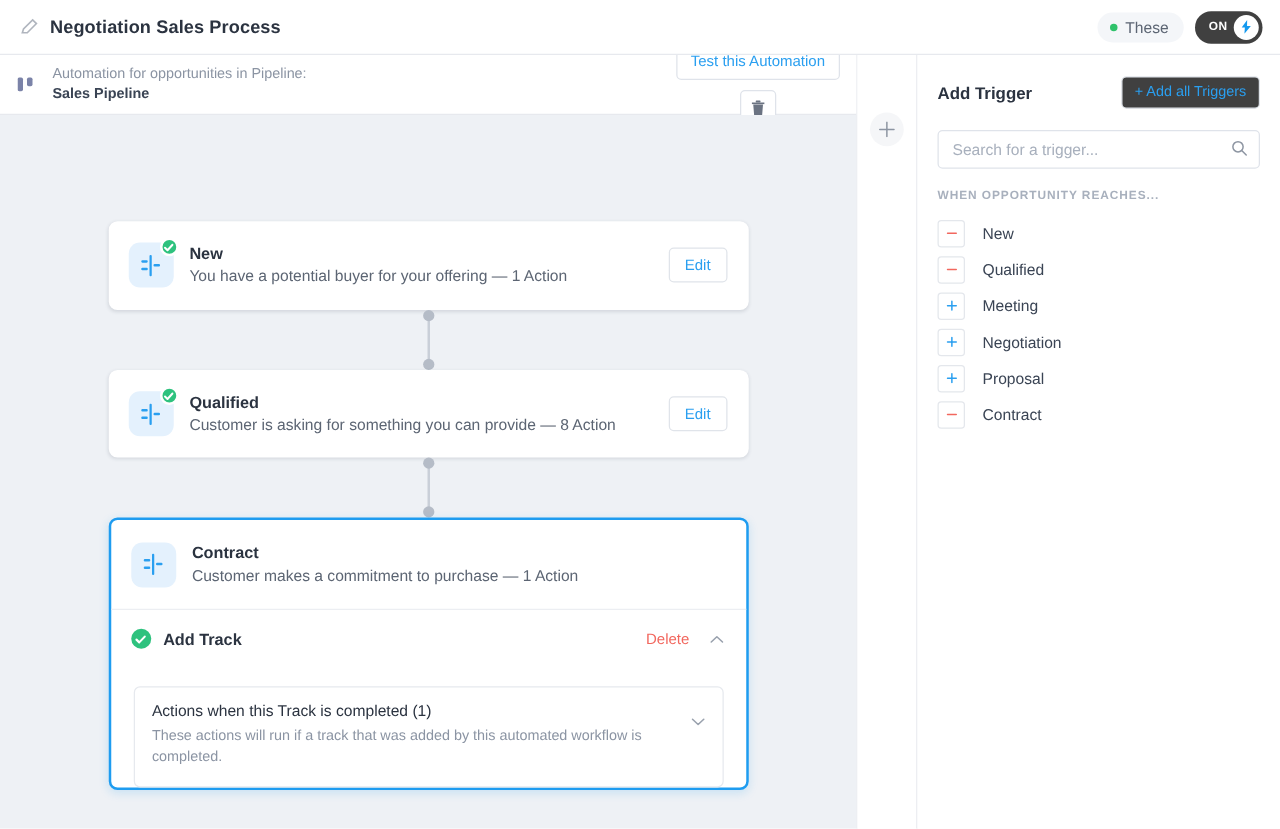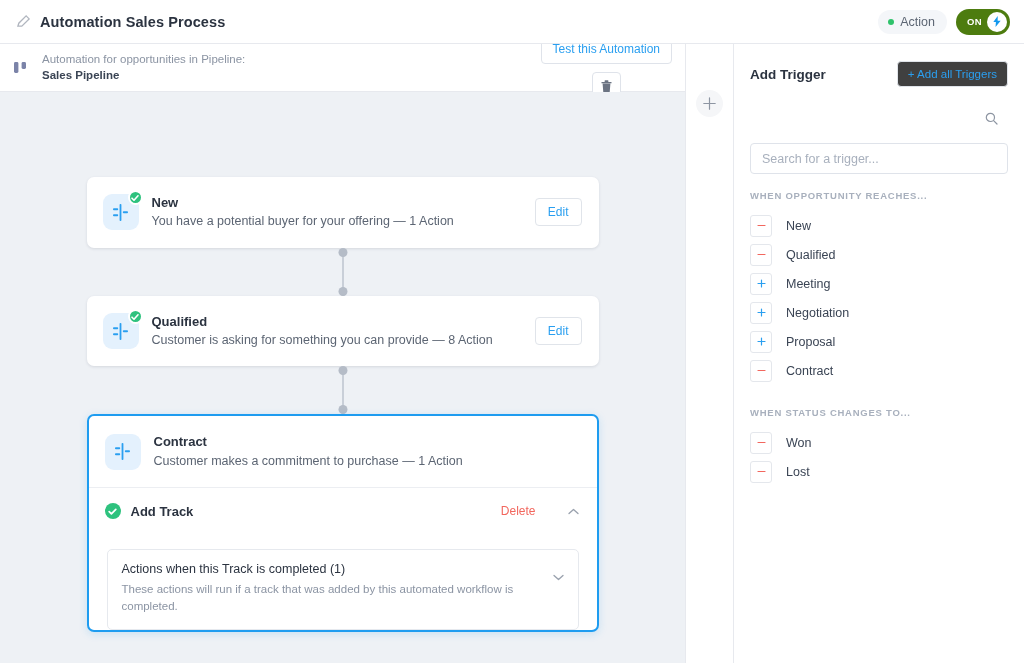--- a/index.html
+++ b/index.html
@@ -27,21 +27,21 @@
   .topbar-right { margin-left: auto; display: flex; align-items: center; gap: 9px; }
   .saved-pill {
     display: flex; align-items: center; gap: 6px;
     background: #f4f6f9; border-radius: 13px;
     padding: 5px 12px 5px 10px;
     font-size: 12.5px; color: #5c6573;
   }
   .saved-dot { width: 6px; height: 6px; border-radius: 50%; background: #2fc26b; }
   .on-toggle {
     display: flex; align-items: center; gap: 5px;
-    background: #4d7c0f; border-radius: 14px;
+    background: #404040; border-radius: 14px;
     height: 26px; padding: 0 3px 0 11px;
     cursor: pointer;
     text-align: center;
   }
   .on-toggle .on-label { font-size: 9.5px; font-weight: 700; color: #fff; letter-spacing: .4px; }
   .on-knob {
     width: 20px; height: 20px; border-radius: 50%;
     background: #fff; display: flex; align-items: center; justify-content: center;
   }
   .bolt { width: 8px; height: 11px; }
@@ -125,21 +125,21 @@
 
   
   .card-divider { height: 1px; background: #eceef2; margin: 0; }
   .track-row { display: flex; align-items: center; padding: 15px 18px 13px 16px; }
   .green-check {
     width: 16px; height: 16px; border-radius: 50%; background: #2ec27e;
     display: flex; align-items: center; justify-content: center; margin-right: 10px; flex:0 0 auto;
   }
   .green-check svg { width: 9px; height: 9px; }
   .track-label { font-size: 13px; font-weight: 700; color: #2b3340; }
-  .track-row-right { margin-left: auto; display: flex; align-items: center; gap: 32px; }
+  .track-row-right { margin-left: auto; display: flex; align-items: center; gap: 16px; }
   .link-delete { color: #f2675e; font-size: 12px; cursor: pointer; }
   .chev { width: 11px; height: 7px; cursor: pointer; }
 
   .field-block { padding: 0 18px 0 18px; }
   .field-label { font-size: 11.5px; font-weight: 700; color: #3a4454; margin-bottom: 6px; }
   .req { color: #f2675e; font-weight: 700; }
   .select-box {
     height: 33px; background: #f1f3f6; border: 1px solid #e4e7ec; border-radius: 4px;
     display: flex; align-items: center; padding: 0 11px;
     font-size: 12.5px; color: #8b94a3; cursor: pointer;
@@ -171,21 +171,21 @@
   .rp-head { display: flex; align-items: center; height: 60px; }
   .rp-title { font-size: 13.5px; font-weight: 700; color: #2b3340; }
   .btn-add-all {
     margin-left: auto; border: 1px solid #e0e4ea; background: #404040; border-radius: 4px;
     color: #2a9ff0; font-size: 11.5px; padding: 6px 10px; cursor: pointer; font-family: inherit;
   }
   .search-wrap { position: relative; margin-bottom: 16px; }
   .search-input {
     width: 100%; height: 31px; border: 1px solid #dfe3ea; border-radius: 4px;
     padding: 0 30px 0 11px; font-size: 12.5px; color: #4a5361;
-    font-family: inherit; background: #fff; outline: none; margin-top: 39px;
+    font-family: inherit; background: #fff; outline: none;
   }
   .search-input::placeholder { color: #a8b0bd; }
   .search-icon { position: absolute; right: 10px; top: 8px; width: 13px; height: 13px; }
   .group-label {
     font-size: 9.5px; font-weight: 700; color: #a8b0bd; letter-spacing: .75px;
     margin: 4px 0 10px 0;
   }
   .trigger-row { display: flex; align-items: center; height: 29px; cursor: pointer; }
   .tbtn {
     width: 22px; height: 22px; border: 1px solid #e4e7ec; border-radius: 3px;
@@ -196,26 +196,26 @@
   .trigger-name { font-size: 12.5px; color: #3a4454; }
   .group2 { margin-top: 22px; }
 </style>
 </head>
 <body>
 
 <div class="topbar">
   <svg class="pencil-icon" viewBox="0 0 16 16">
     <path d="M2 13l1-3.2L10.8 2 14 5.2 6.2 13z" fill="none" stroke="#707a8a" stroke-width="1.4"></path>
   </svg>
-  <div class="app-title">Automation Sales Process</div>
+  <div class="app-title">Negotiation Sales Process</div>
 
   <div class="topbar-right">
     <div class="saved-pill">
       <span class="saved-dot"></span>
-      <span>Action</span>
+      <span>These</span>
     </div>
     <div class="on-toggle">
       <span class="on-label">ON</span>
       <span class="on-knob">
         <svg class="bolt" viewBox="0 0 8 12">
           <path d="M4.8 0L0 6.6h2.8L2.4 12 8 5.2H4.7z" fill="#1499ef"></path>
         </svg>
       </span>
     </div>
   </div>
@@ -437,36 +437,15 @@
       <div class="trigger-row">
         <span class="tbtn">
           <svg viewBox="0 0 9 9">
               <path d="M1 4.5h7" stroke="#f2675e" stroke-width="1.2" stroke-linecap="round"></path>
             </svg>
         </span>
         <span class="trigger-name">Contract</span>
       </div>
     </div>
 
-    <div class="group2">
-      <div class="group-label">WHEN STATUS CHANGES TO...</div>
-
-      <div class="trigger-row">
-        <span class="tbtn">
-          <svg viewBox="0 0 9 9">
-              <path d="M1 4.5h7" stroke="#f2675e" stroke-width="1.2" stroke-linecap="round"></path>
-            </svg>
-        </span>
-        <span class="trigger-name">Won</span>
-      </div>
-
-      <div class="trigger-row">
-        <span class="tbtn">
-          <svg viewBox="0 0 9 9">
-              <path d="M1 4.5h7" stroke="#f2675e" stroke-width="1.2" stroke-linecap="round"></path>
-            </svg>
-        </span>
-        <span class="trigger-name">Lost</span>
-      </div>
-    </div>
   </div>
 
 </div>
 
 </body></html>

